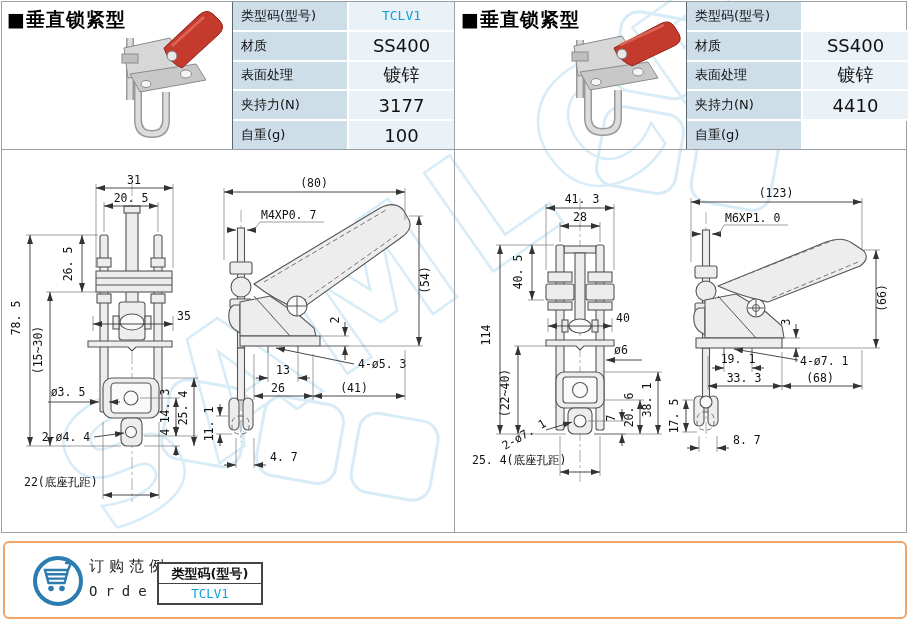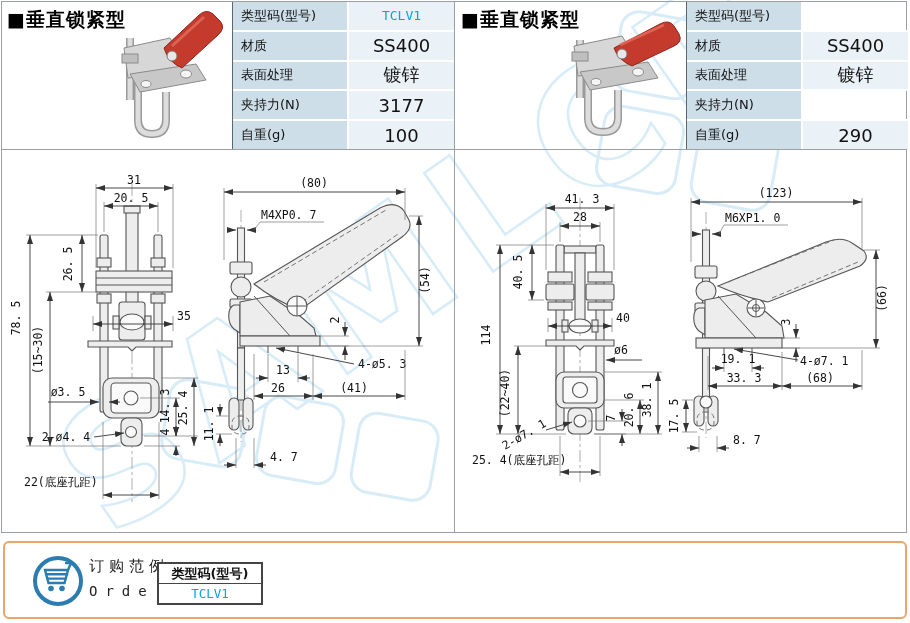--- a/index.html
+++ b/index.html
@@ -133,24 +133,24 @@
     <div class="spec-row">
       <div class="spec-label">材质</div>
       <div class="spec-value">SS400</div>
     </div>
     <div class="spec-row">
       <div class="spec-label">表面处理</div>
       <div class="spec-value">镀锌</div>
     </div>
     <div class="spec-row">
       <div class="spec-label">夹持力(N)</div>
+      <div class="spec-value">4410</div>
     </div>
     <div class="spec-row">
       <div class="spec-label">自重(g)</div>
-      <div class="spec-value">290</div>
     </div>
   </div>
 
   <svg id="svgL" class="draw" width="452" height="382" viewBox="0 0 452 382">
     <defs>
       <marker id="aL" markerWidth="10" markerHeight="8" refX="9" refY="3" orient="auto-start-reverse" markerUnits="userSpaceOnUse">
         <path d="M0,0 L9,3 L0,6 Z" fill="#333"></path>
       </marker>
     </defs>
 

